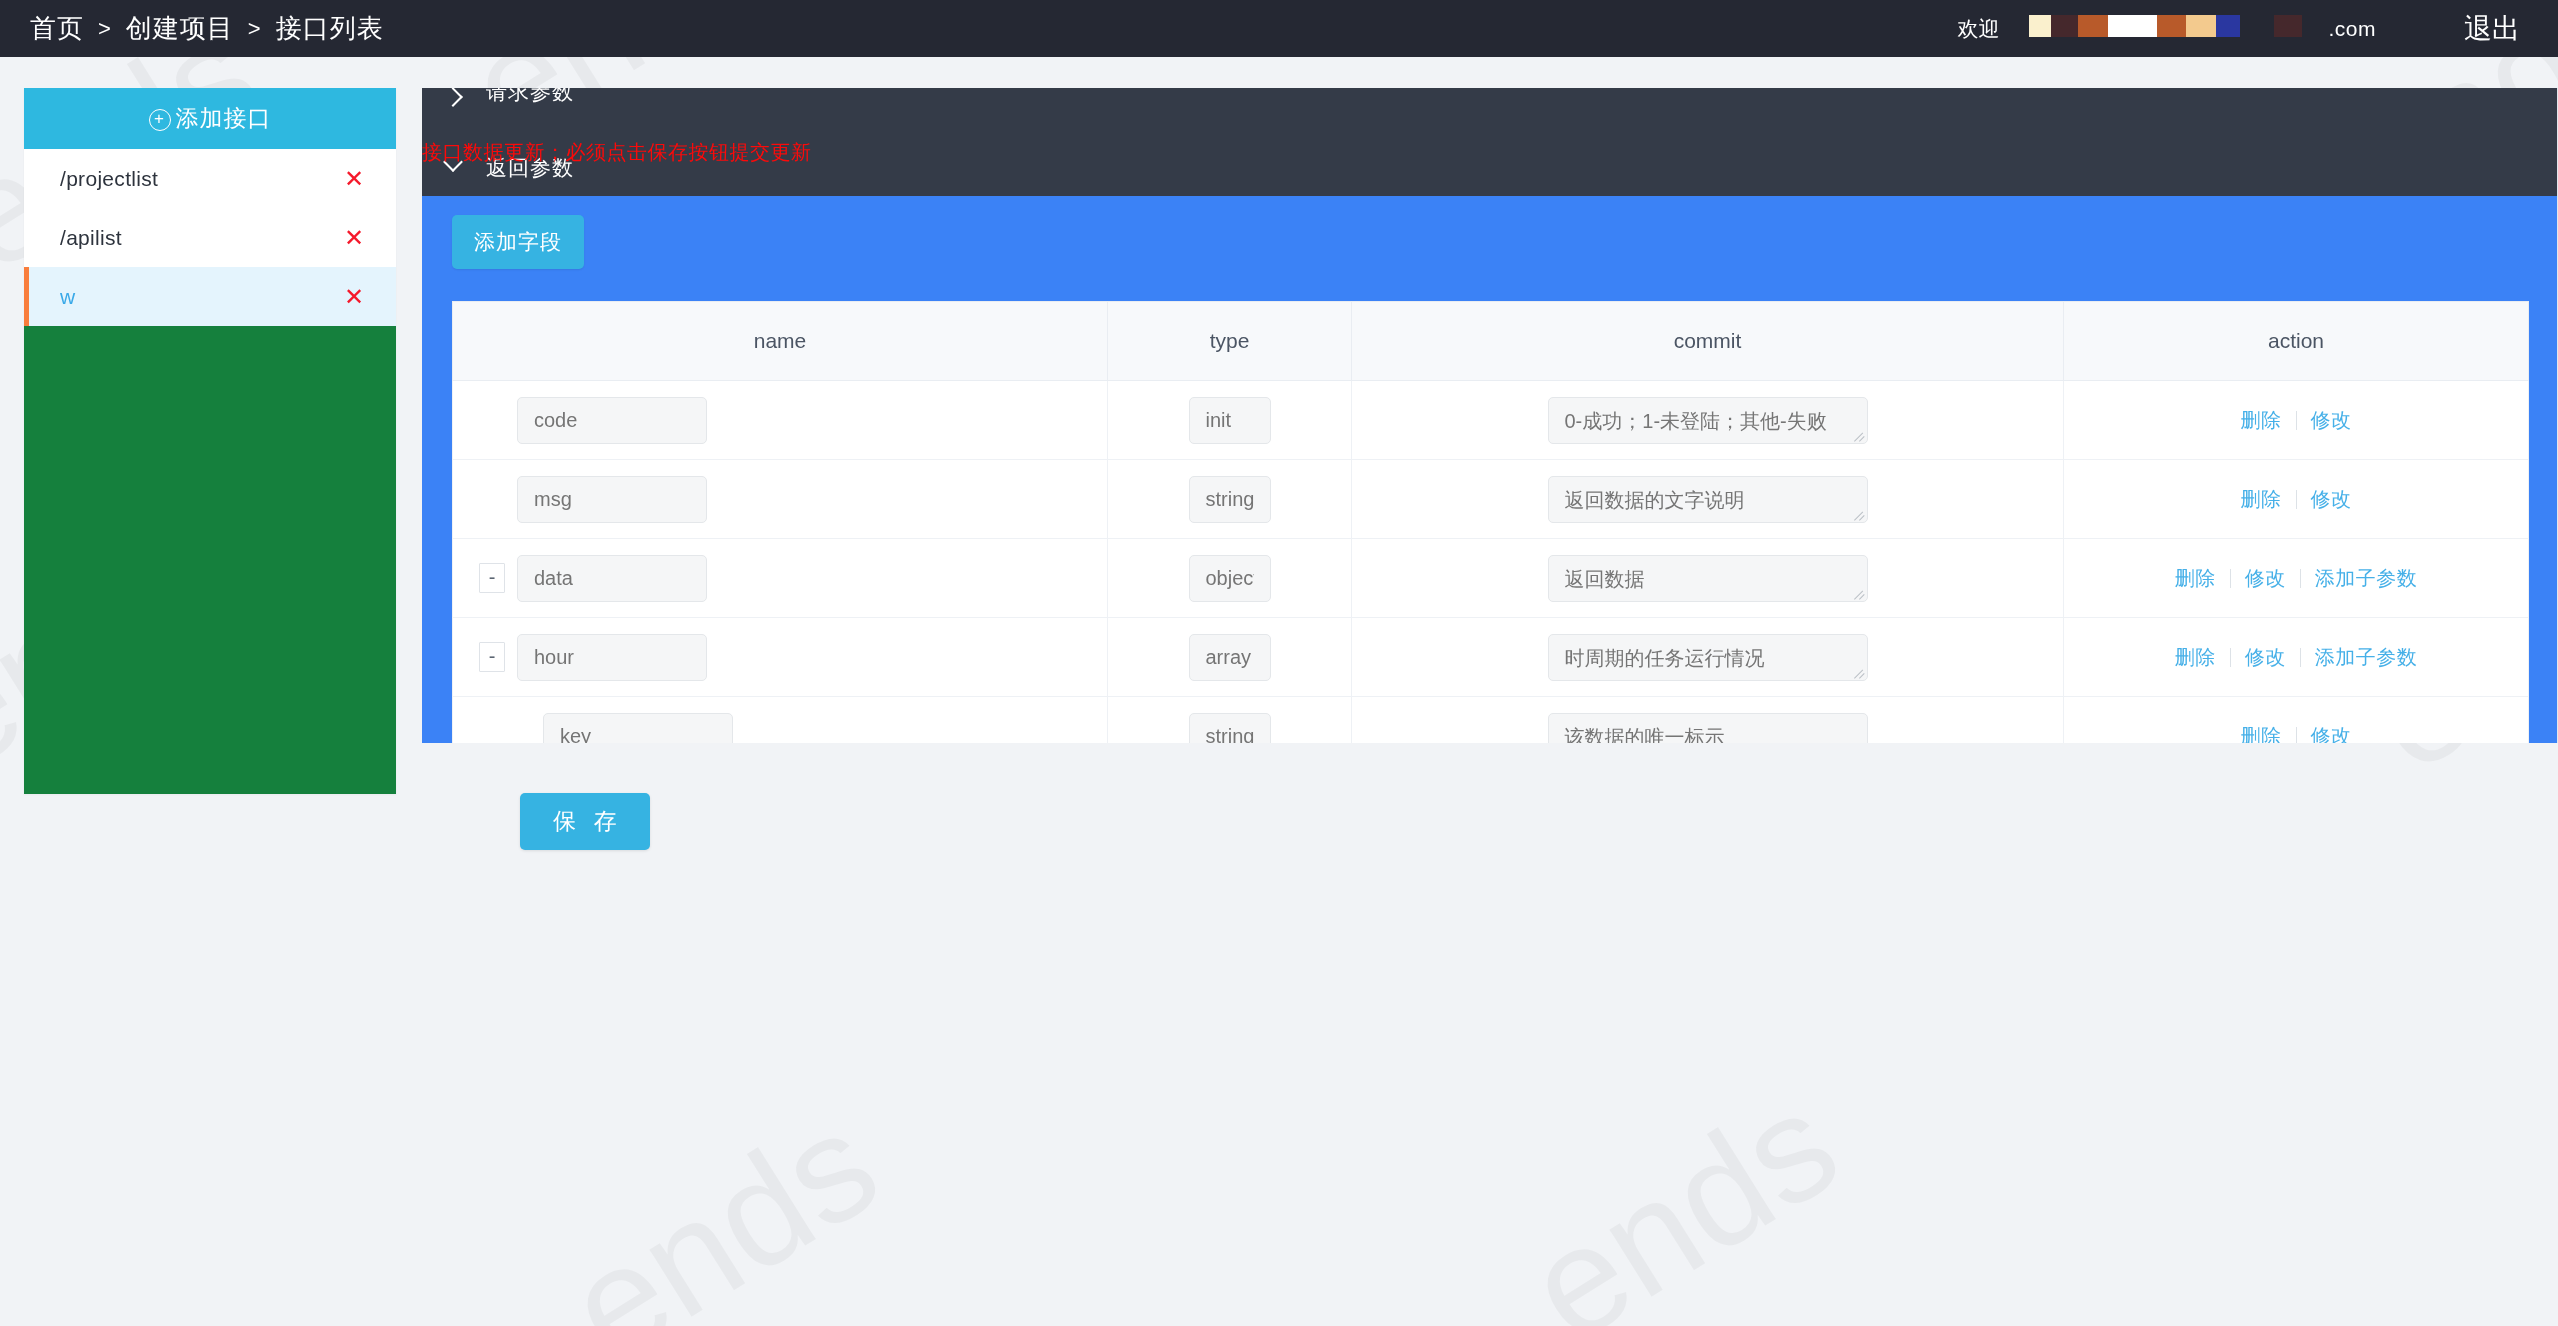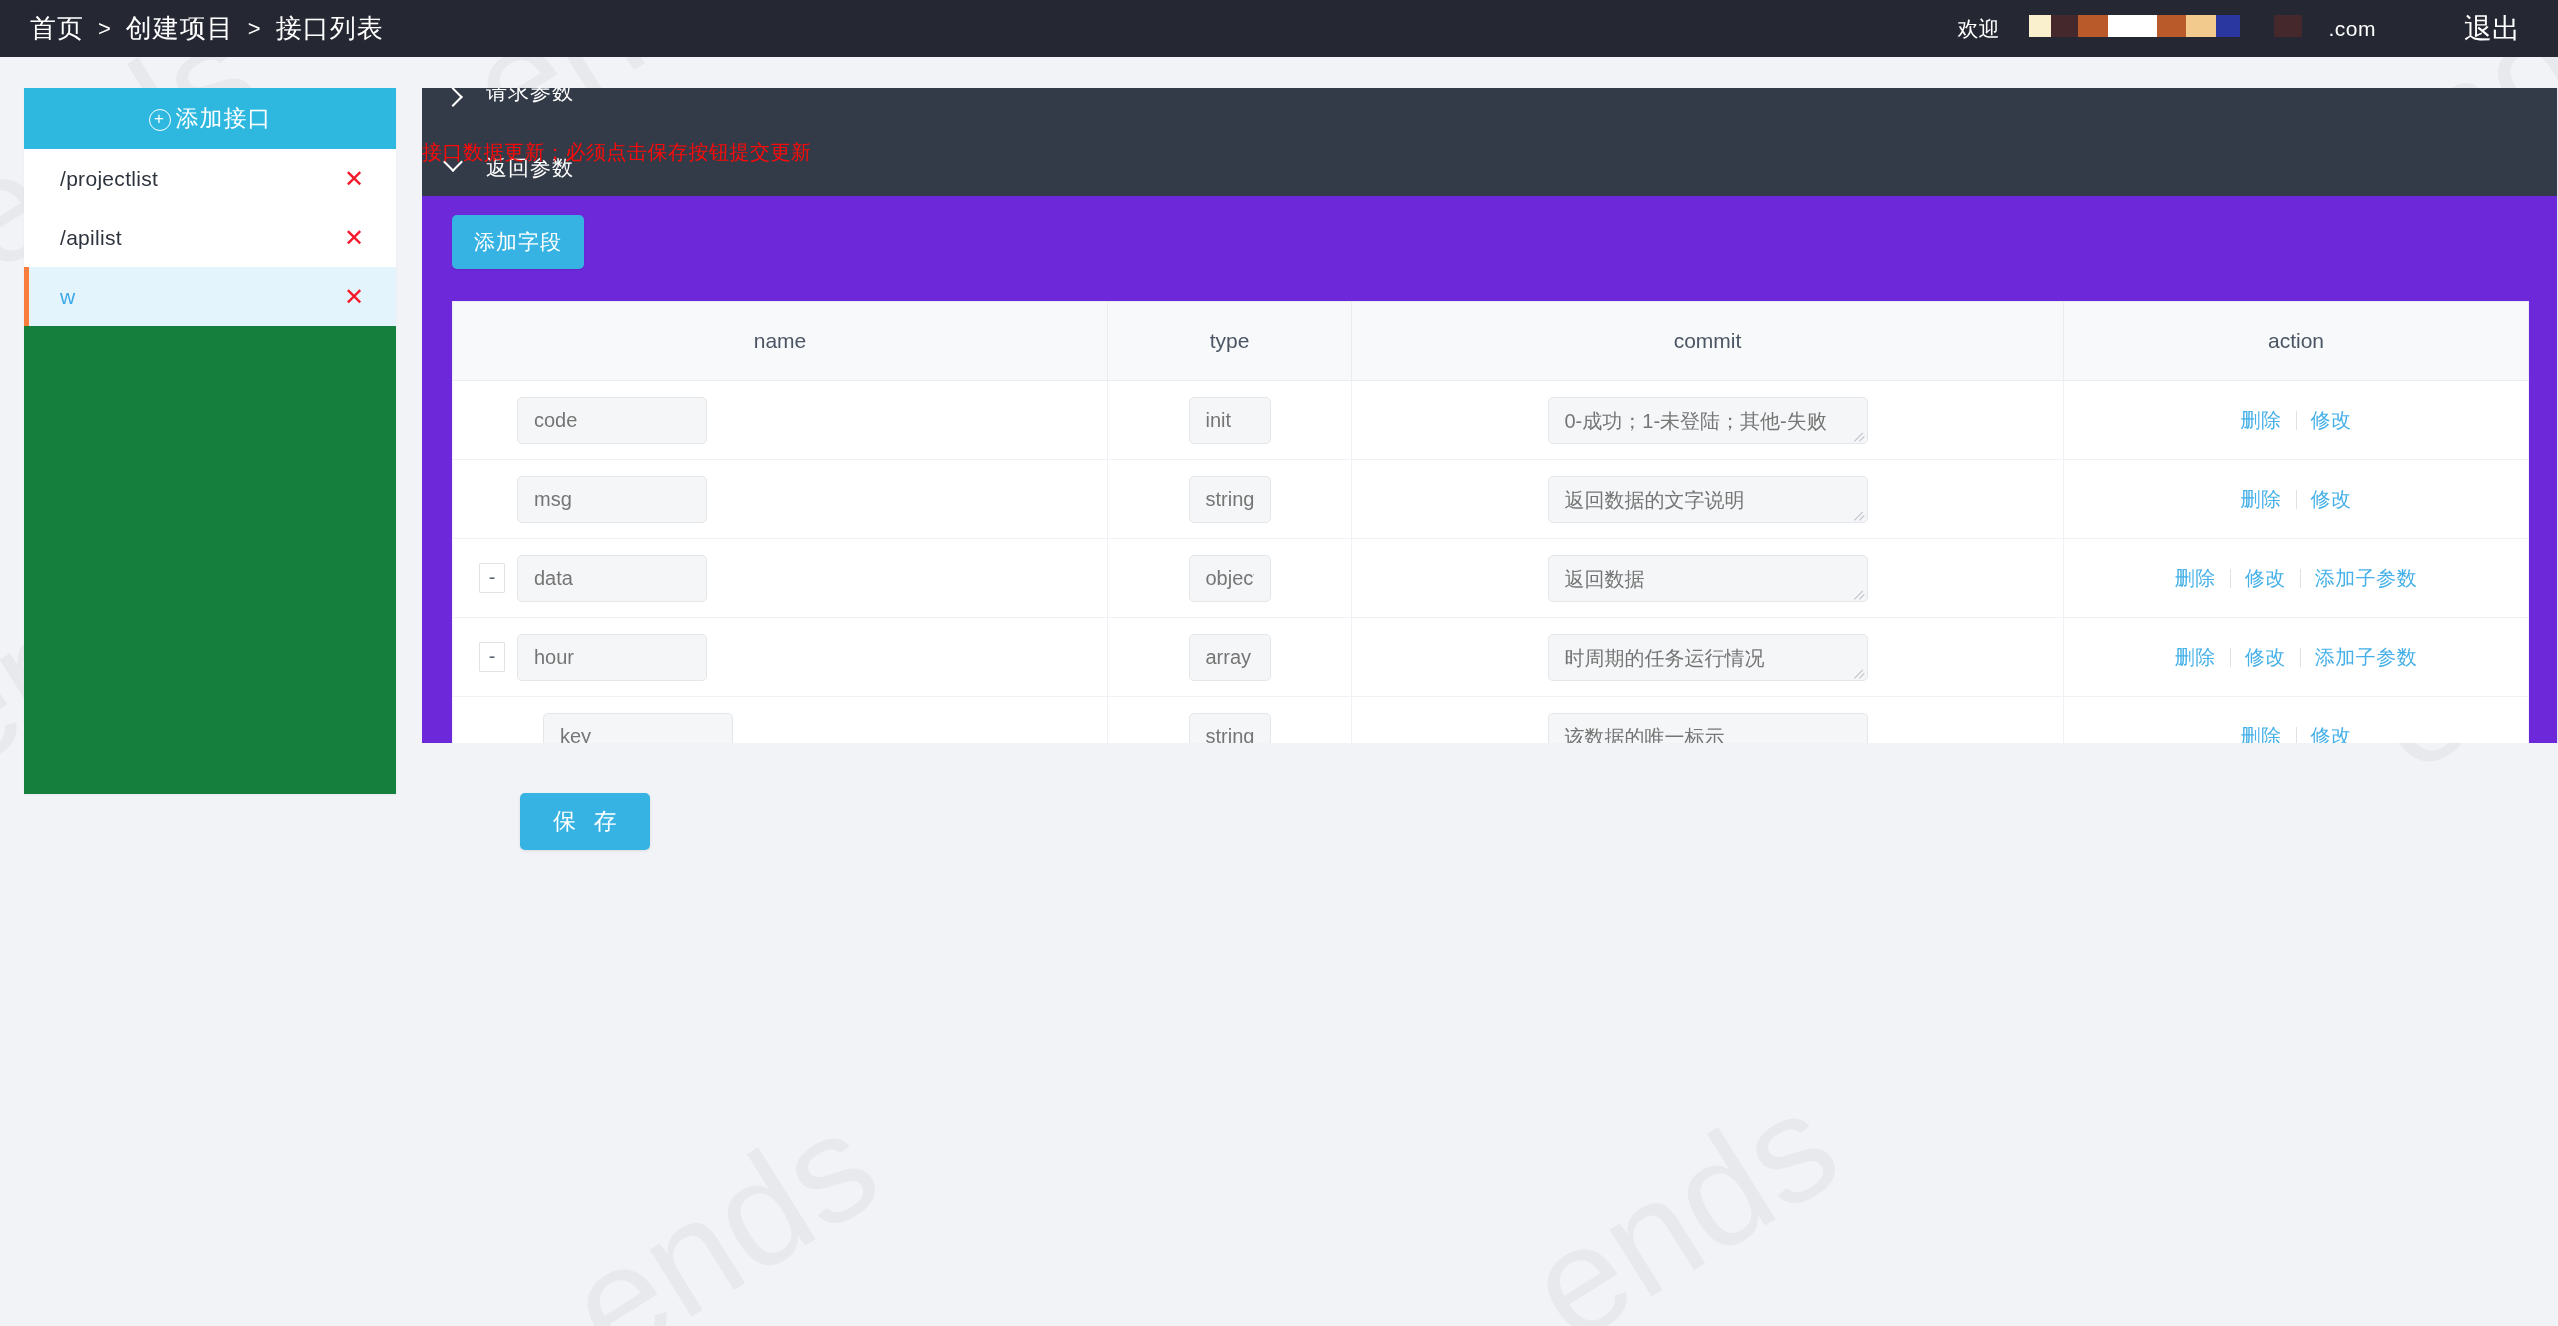--- a/index.html
+++ b/index.html
@@ -208,21 +208,21 @@
     position: absolute;
     left: -2px;
     top: 90px;
     width: 6px;
     height: 18px;
     background: #343b48;
     border-radius: 0 3px 3px 0;
   }
 
   .table-card {
-    background: #6d28d9;
+    background: #3b82f6;
     padding: 19px 36px 0 30px;
     min-height: 460px;
   }
   .add-field-btn {
     display: inline-flex;
     align-items: center;
     justify-content: center;
     background: #36b3e2;
     color: #fff;
     font-size: 21px;

